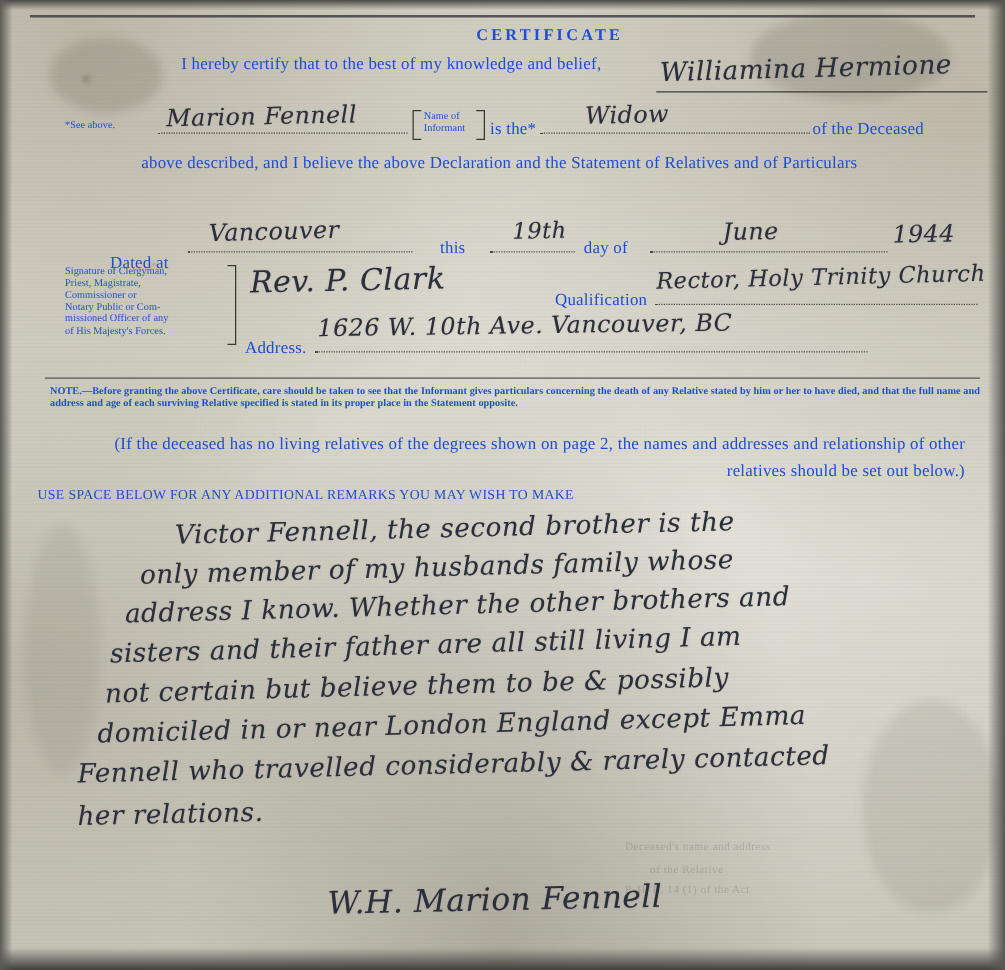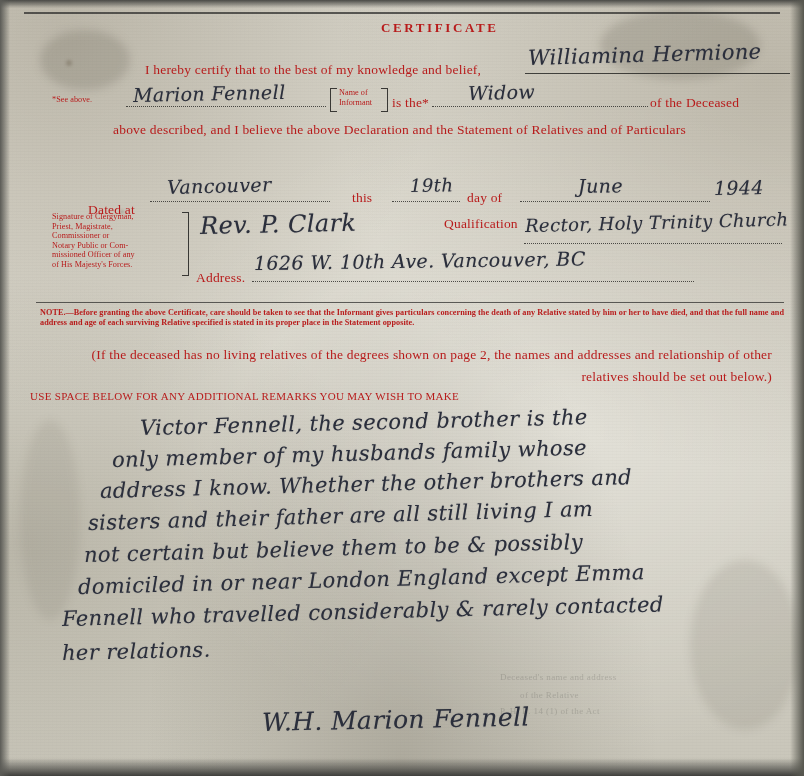--- a/index.html
+++ b/index.html
@@ -50,21 +50,21 @@
   .rule {
     position: absolute;
     background: #2f2f2d;
     opacity: 0.75;
   }
 
   .txt {
     position: absolute;
     white-space: nowrap;
     font-family: "Liberation Serif", serif;
-    color: #b91c1c;
+    color: #1d4ed8;
   }
   .blk { white-space: normal; }
 
   .hand {
     position: absolute;
     white-space: nowrap;
     font-family: "DejaVu Serif", serif;
     font-style: italic;
     color: #2b2f3c;
     font-weight: 500;
@@ -134,21 +134,21 @@
   <div class="smudge" style="left:690px; top:560px; width:110px; height:170px; opacity:0.6;"></div>
 
   <div class="ghost" style="left:500px; top:672px;">Deceased's name and address</div>
   <div class="ghost" style="left:520px; top:690px;">of the Relative</div>
   <div class="ghost" style="left:500px; top:706px;">P. H. B. 14 (1) of the Act</div>
 
   <div class="rule" style="left:24px; top:12px; width:756px; height:2px;"></div>
 
   <div class="txt heading" style="left:381px; top:20px;">CERTIFICATE</div>
 
-  <div class="txt body12" style="left:145px; top:62px;font-family:Liberation Serif, serif;">I hereby certify that to the best of my knowledge and belief,</div>
+  <div class="txt body12" style="left:145px; top:43px;font-family:Liberation Serif, serif;">I hereby certify that to the best of my knowledge and belief,</div>
   <div class="solidline" style="left:525px; top:73px; width:265px;"></div>
   <div class="hand" style="left:528px; top:46px; font-size:21px; transform: rotate(-1.6deg);">Williamina Hermione</div>
 
   <div class="txt small8" style="left:52px; top:95px;">*See above.</div>
 
   <div class="dotline" style="left:126px; top:106px; width:200px;"></div>
   <div class="hand" style="left:133px; top:84px; font-size:19px; transform: rotate(-1.2deg);">Marion Fennell</div>
 
   <div class="bracket" style="left:330px; top:88px; height:22px;"></div>
   <div class="txt small8" style="left:339px; top:88px;">Name of</div>
@@ -180,21 +180,21 @@
     <div>Priest, Magistrate,</div>
     <div>Commissioner or</div>
     <div>Notary Public or Com-</div>
     <div>missioned Officer of any</div>
     <div>of His Majesty's Forces.</div>
   </div>
   <div class="bracket r" style="left:182px; top:212px; height:62px;"></div>
 
   <div class="hand" style="left:200px; top:212px; font-size:24px; transform: rotate(-1.2deg);">Rev. P. Clark</div>
 
-  <div class="txt body12" style="left:444px; top:216px;text-align:right;">Qualification</div>
+  <div class="txt body12" style="left:444px; top:232px;text-align:right;">Qualification</div>
   <div class="dotline" style="left:524px; top:243px; width:258px;"></div>
   <div class="hand" style="left:525px; top:215px; font-size:18px; transform: rotate(-1.4deg);">Rector, Holy Trinity Church</div>
 
   <div class="txt body12" style="left:196px; top:270px;">Address.</div>
   <div class="dotline" style="left:252px; top:281px; width:442px;"></div>
   <div class="hand" style="left:254px; top:252px; font-size:19px; transform: rotate(-0.8deg);">1626 W. 10th Ave.  Vancouver, BC</div>
 
   <div class="rule" style="left:36px; top:302px; width:748px; height:1.4px;"></div>
 
   <div class="txt small8 blk" style="left:40px; top:308px; width:744px; white-space:normal; text-align:justify;">

